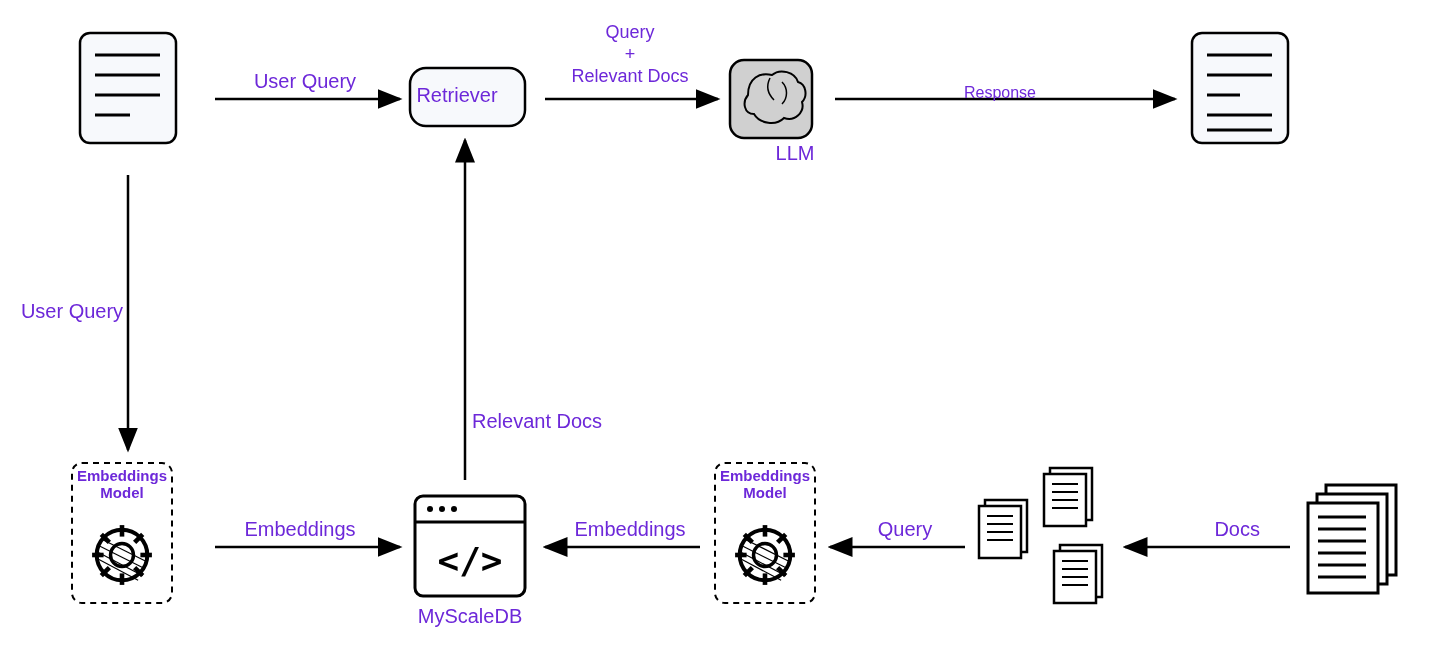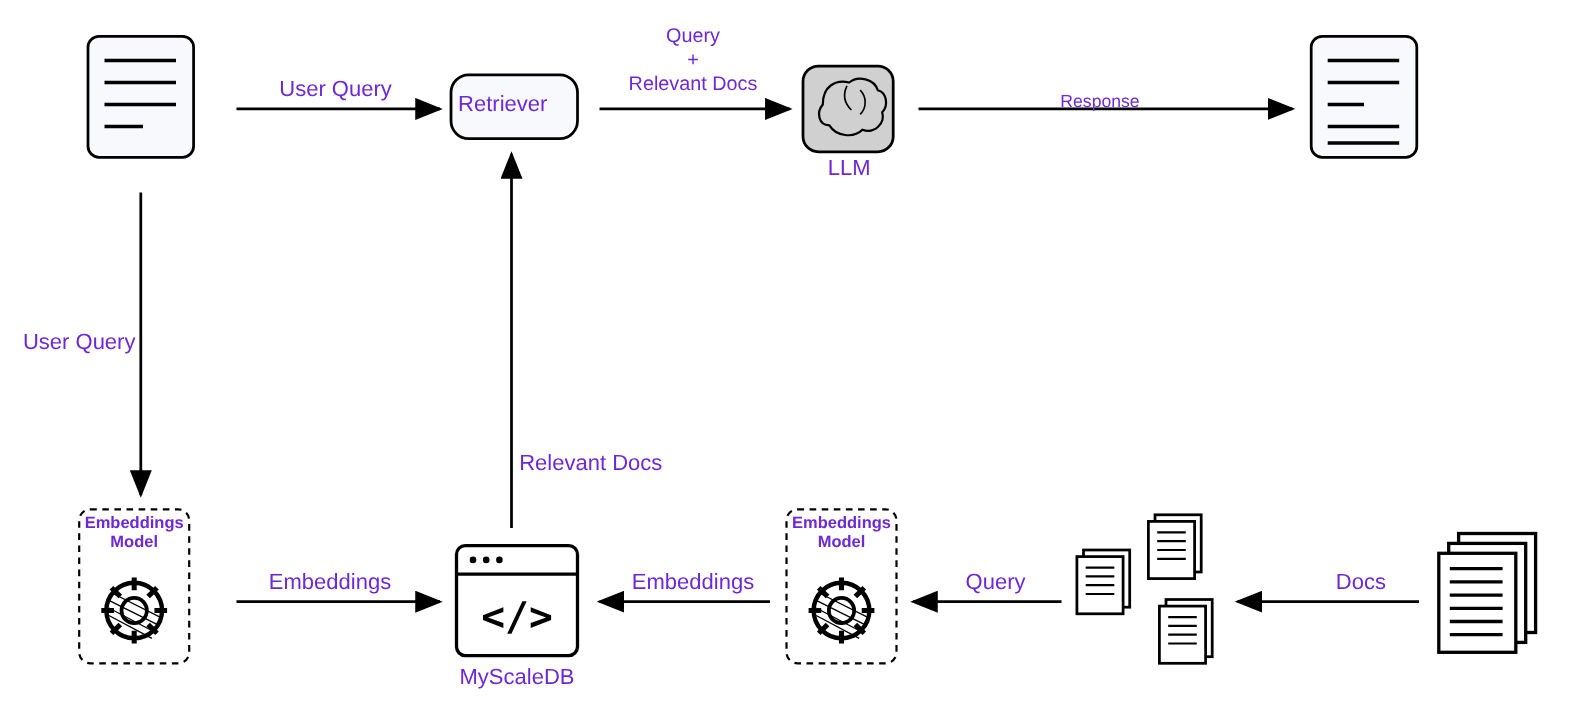--- a/index.html
+++ b/index.html
@@ -189,21 +189,21 @@
       <line x1="10" y1="70" x2="58" y2="70" stroke="#000" stroke-width="3"></line>
       <line x1="10" y1="82" x2="58" y2="82" stroke="#000" stroke-width="3"></line>
     </g>
 
     <line x1="1290" y1="547" x2="1125" y2="547" stroke="#000" stroke-width="2.5" marker-end="url(#arrowhead)"></line>
 
   </svg>
 
   <div class="label" style="left:410px; top:84px; width:94px;">Retriever</div>
 
-  <div class="label" style="left:731px; top:142px; width:82px;">LLM</div>
+  <div class="label" style="left:754px; top:142px; width:82px;">LLM</div>
 
   <div class="label" style="left:225px; top:70px; width:160px;">User Query</div>
 
   <div class="label" style="left:545px; top:22px; width:170px; font-size:18px;">Query</div>
   <div class="label" style="left:545px; top:44px; width:170px; font-size:18px;">+</div>
   <div class="label" style="left:545px; top:66px; width:170px; font-size:18px;">Relevant Docs</div>
 
   <div class="label" style="left:920px; top:68px; width:160px; font-size:16px;margin-top:16px;">Response</div>
 
   <div class="label" style="left:2px; top:300px; width:140px;">User Query</div>

